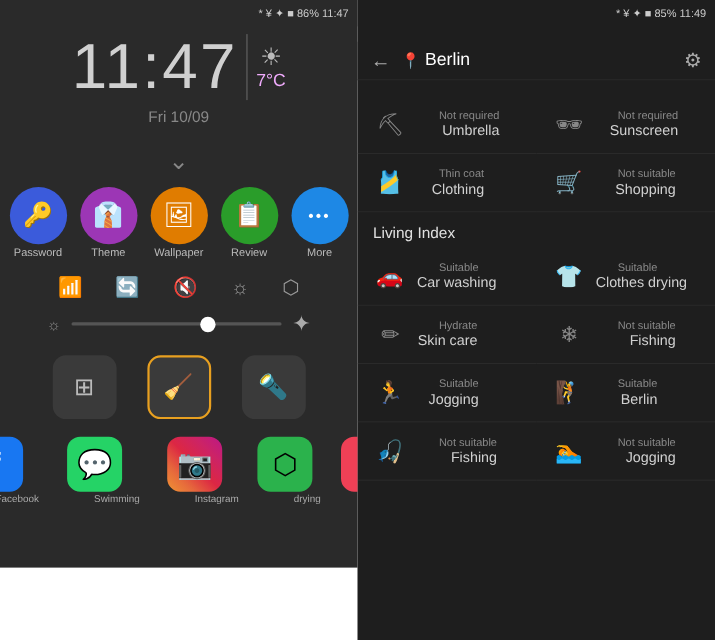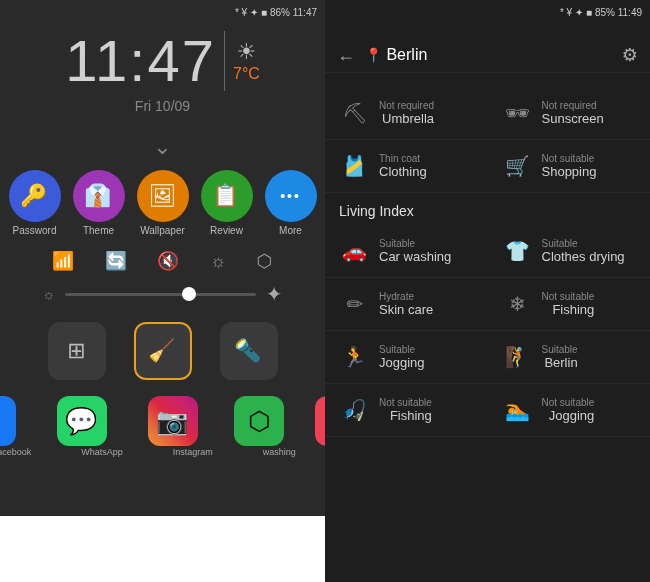--- a/index.html
+++ b/index.html
@@ -70,21 +70,21 @@
       vertical-align: middle;
     }
 
     .weather-icon {
       font-size: 22px;
       color: #bbb;
     }
 
     .temperature {
       font-size: 16px;
-      color: #f97316;
+      color: #f0abfc;
     }
 
     .date-row {
       font-size: 14px;
       color: #888;
       margin-top: 4px;
     }
 
     .chevron-area {
       margin-top: 20px;
@@ -327,20 +327,21 @@
       flex-shrink: 0;
     }
 
     .index-cell-text {
       margin-left: 6px;
     }
 
     .index-cell-subtitle {
       font-size: 10px;
       color: #888;
+      margin-left: 20px;
     }
 
     .index-cell-title {
       font-size: 13px;
       color: #d0d0d0;
       font-weight: 500;
       text-align: right;
     }
 
     
@@ -426,29 +427,29 @@
     <div class="shortcut-item">🔦</div>
   </div>
 
   <div class="bottom-apps-row">
     <div class="bottom-app">
       <div class="bottom-app-icon" style="background:#1877f2; color:white; font-size:28px; font-weight:bold; border-radius:12px; width:50px; height:50px; display:flex; align-items:center; justify-content:center;">f</div>
       <div class="bottom-app-label">Facebook</div>
     </div>
     <div class="bottom-app">
       <div class="bottom-app-icon" style="background:#25d366; border-radius:12px; width:50px; height:50px; display:flex; align-items:center; justify-content:center;">💬</div>
-      <div class="bottom-app-label">WhatsApp</div>
+      <div class="bottom-app-label">Swimming</div>
     </div>
     <div class="bottom-app">
       <div class="bottom-app-icon" style="background:linear-gradient(45deg,#f09433,#e6683c,#dc2743,#cc2366,#bc1888); border-radius:12px; width:50px; height:50px; display:flex; align-items:center; justify-content:center;">📷</div>
       <div class="bottom-app-label">Instagram</div>
     </div>
     <div class="bottom-app">
       <div class="bottom-app-icon" style="background:#2bb24c; border-radius:12px; width:50px; height:50px; display:flex; align-items:center; justify-content:center;">⬡</div>
-      <div class="bottom-app-label">washing</div>
+      <div class="bottom-app-label">drying</div>
     </div>
     <div class="bottom-app">
       <div class="bottom-app-icon" style="background:#ef4056; color:white; font-size:22px; font-weight:bold; border-radius:12px; width:50px; height:50px; display:flex; align-items:center; justify-content:center;">P</div>
       <div class="bottom-app-label">Pocket</div>
     </div>
   </div>
 
 </div>
 
 <div class="right-panel">

